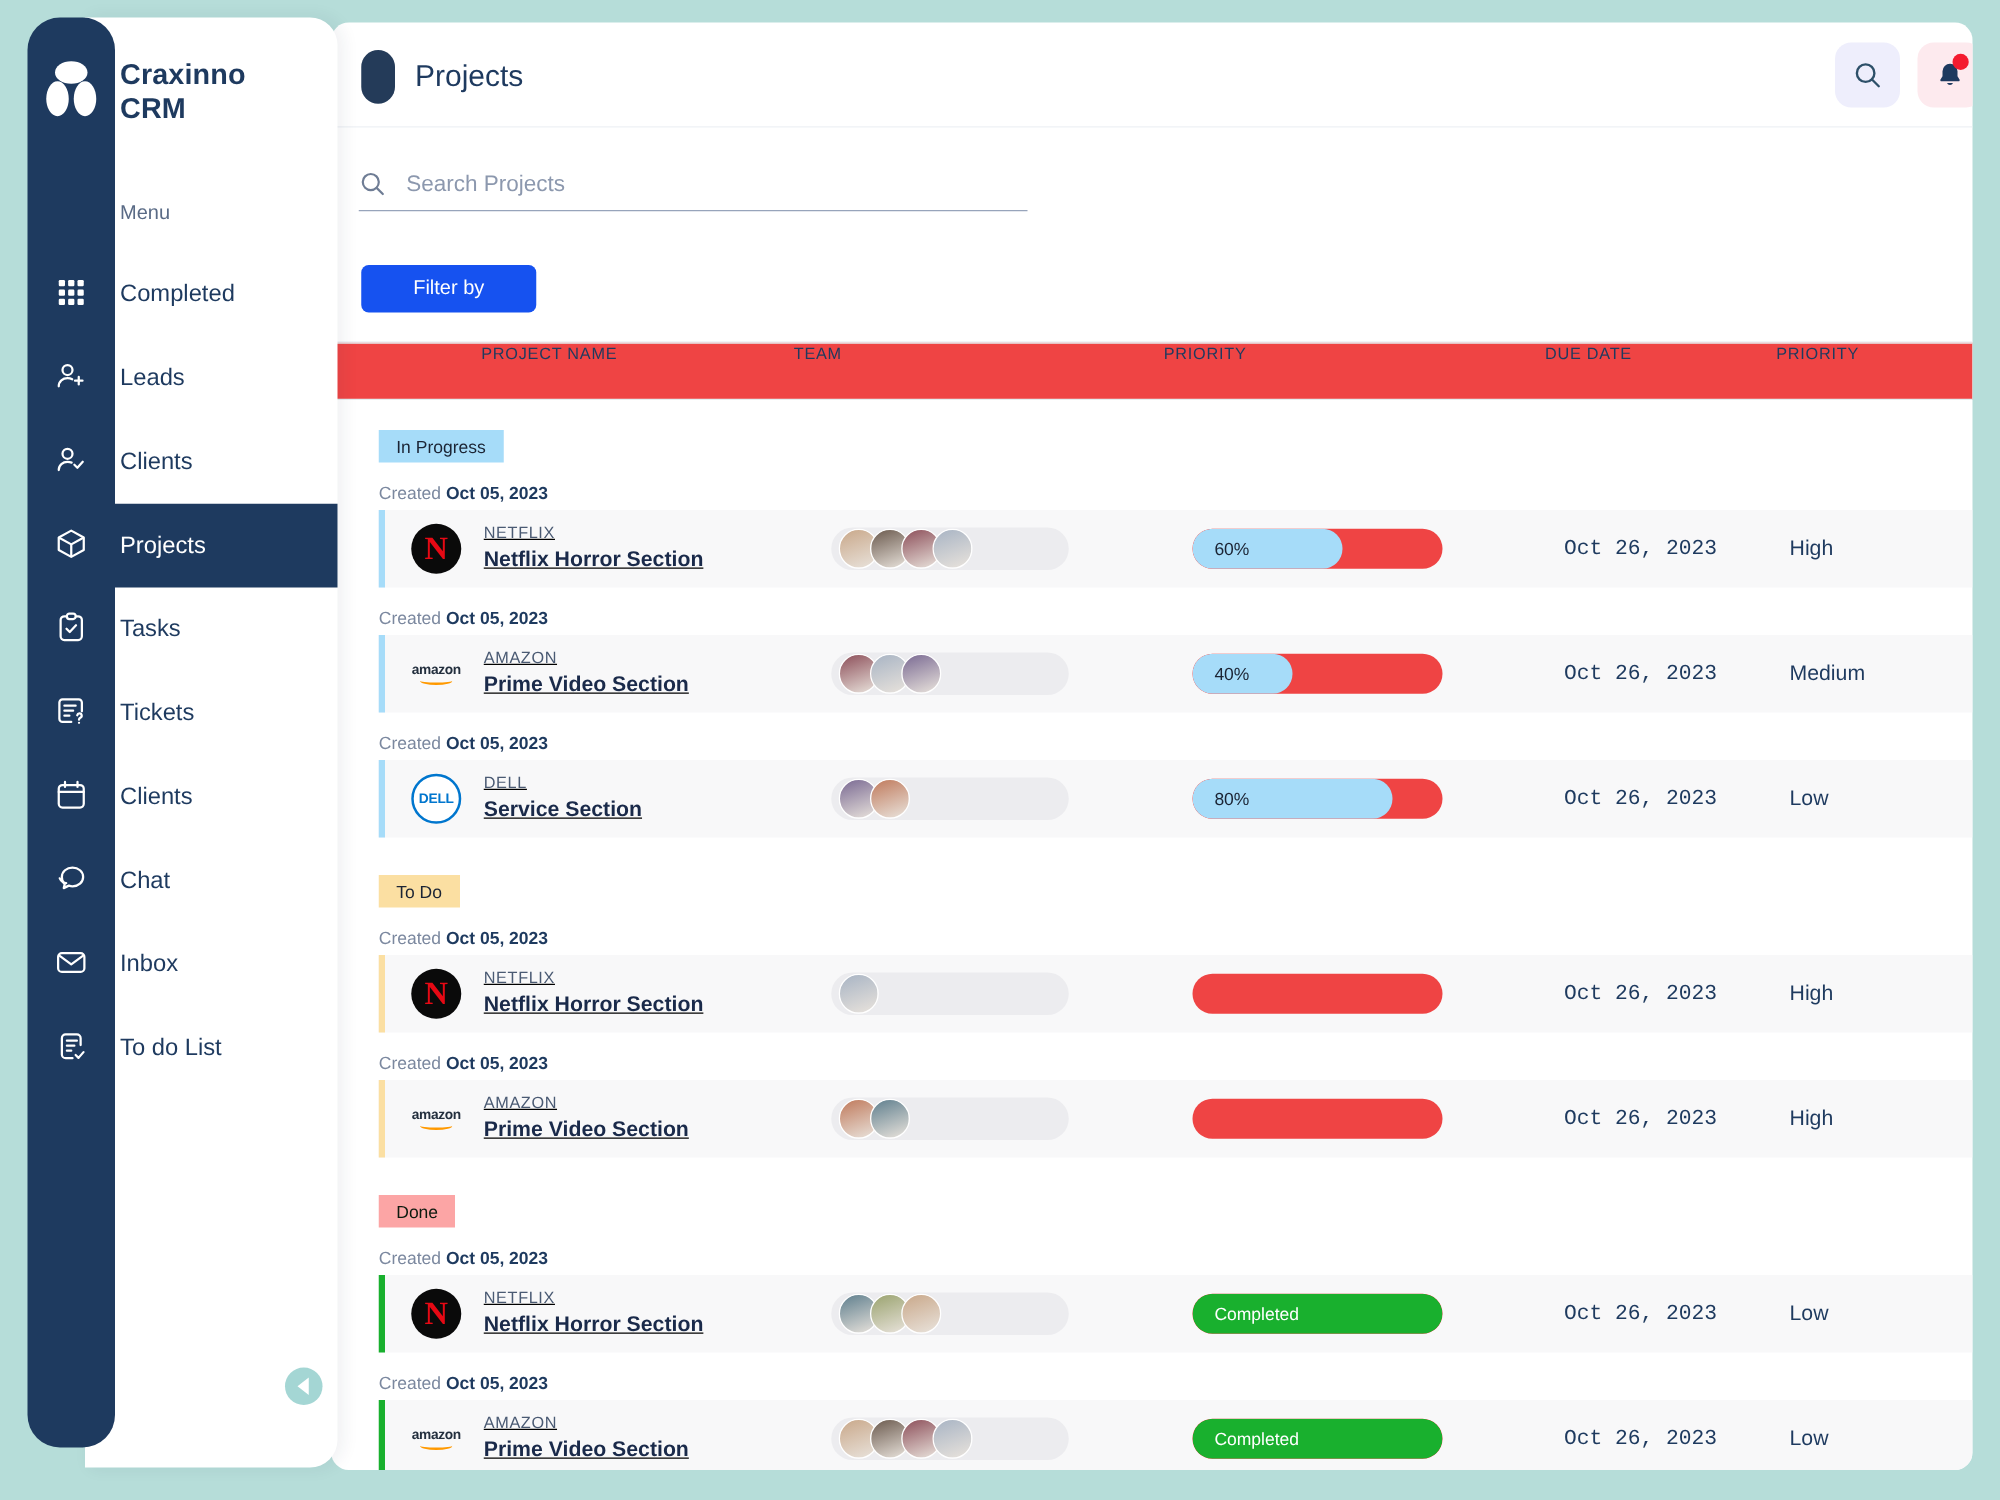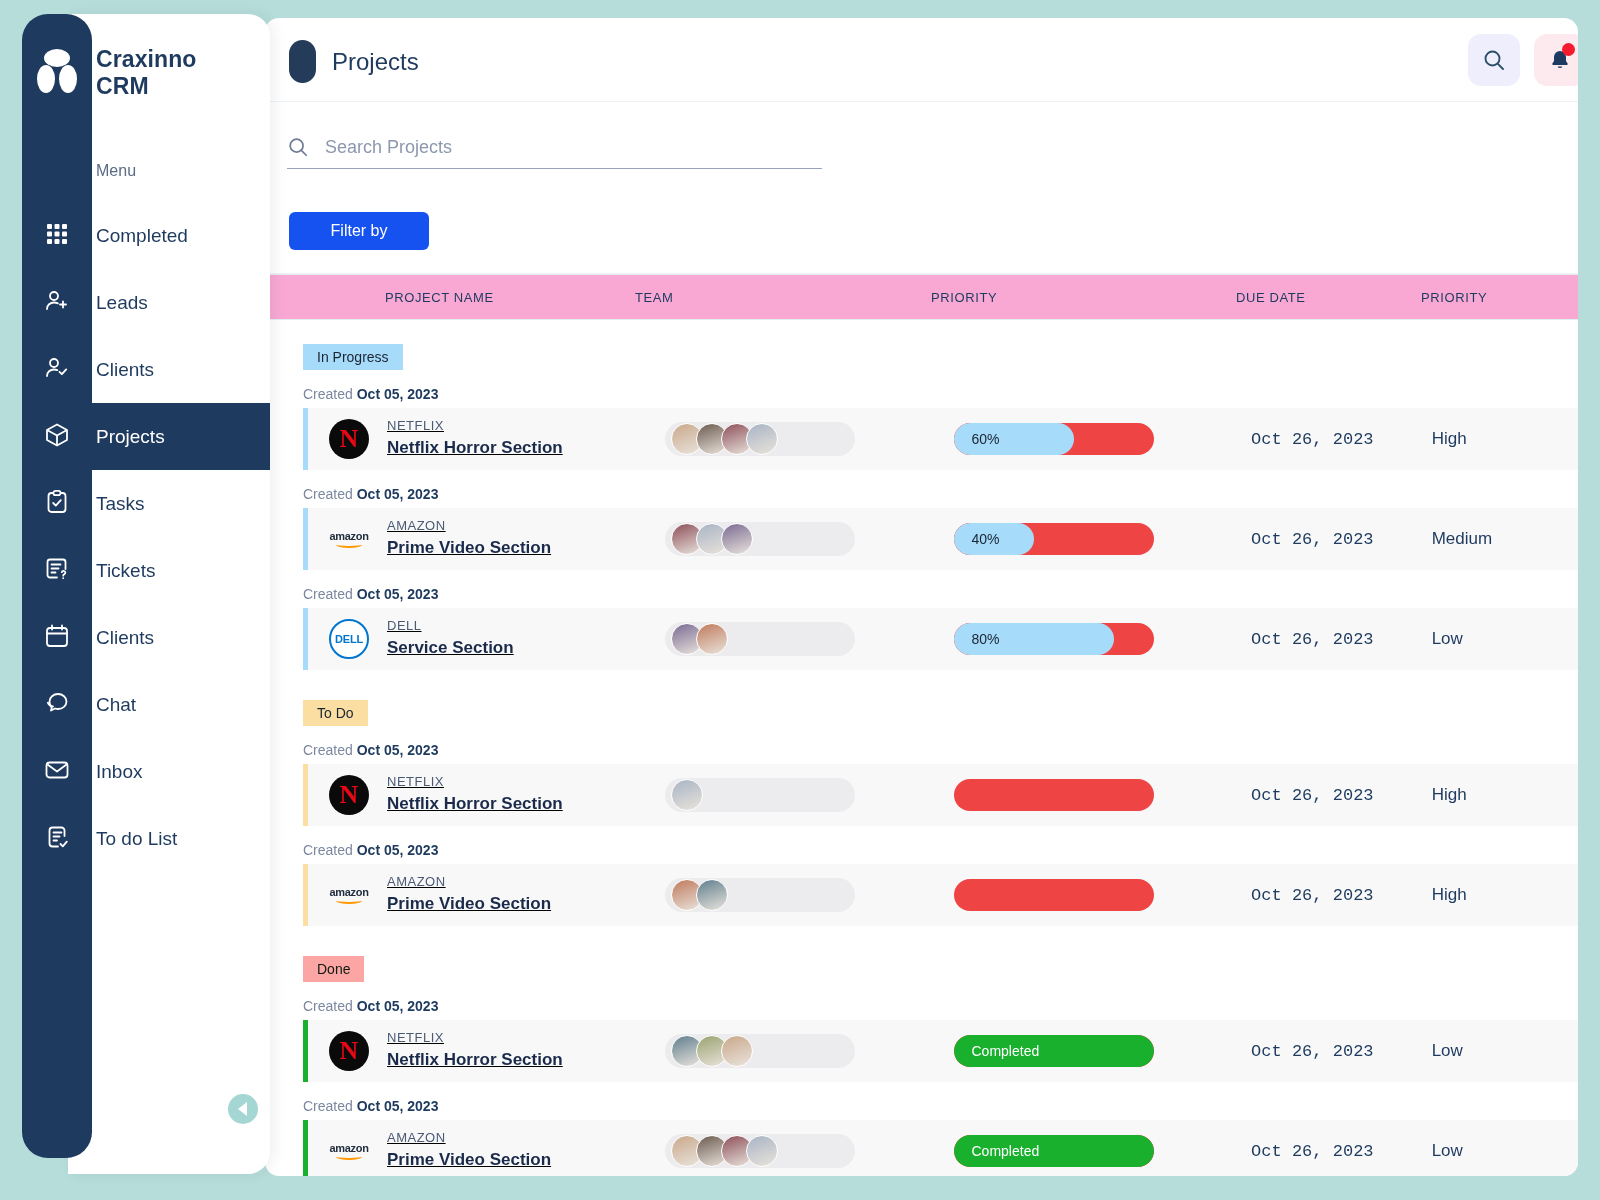--- a/index.html
+++ b/index.html
@@ -194,23 +194,22 @@
     color: #fff;
     border: none; border-radius: 6px;
     font-family: "Liberation Sans", sans-serif;
     font-size: 16px;
     cursor: pointer;
   }
 
   
   .thead {
     display: flex;
-    align-items: center;
     height: 46px;
-    background: #f9a8d4;
+    background: #ef4444;
     border-top: 1px solid #e2eef0;
     border-bottom: 1px solid #e2eef0;
     font-size: 13px;
     letter-spacing: .6px;
     color: #1e3a5f;
   }
   .col-name     { width: 370px; padding-left: 120px; }
   .col-team     { width: 296px; }
   .col-progress { width: 305px; }
   .col-due      { width: 185px; }

